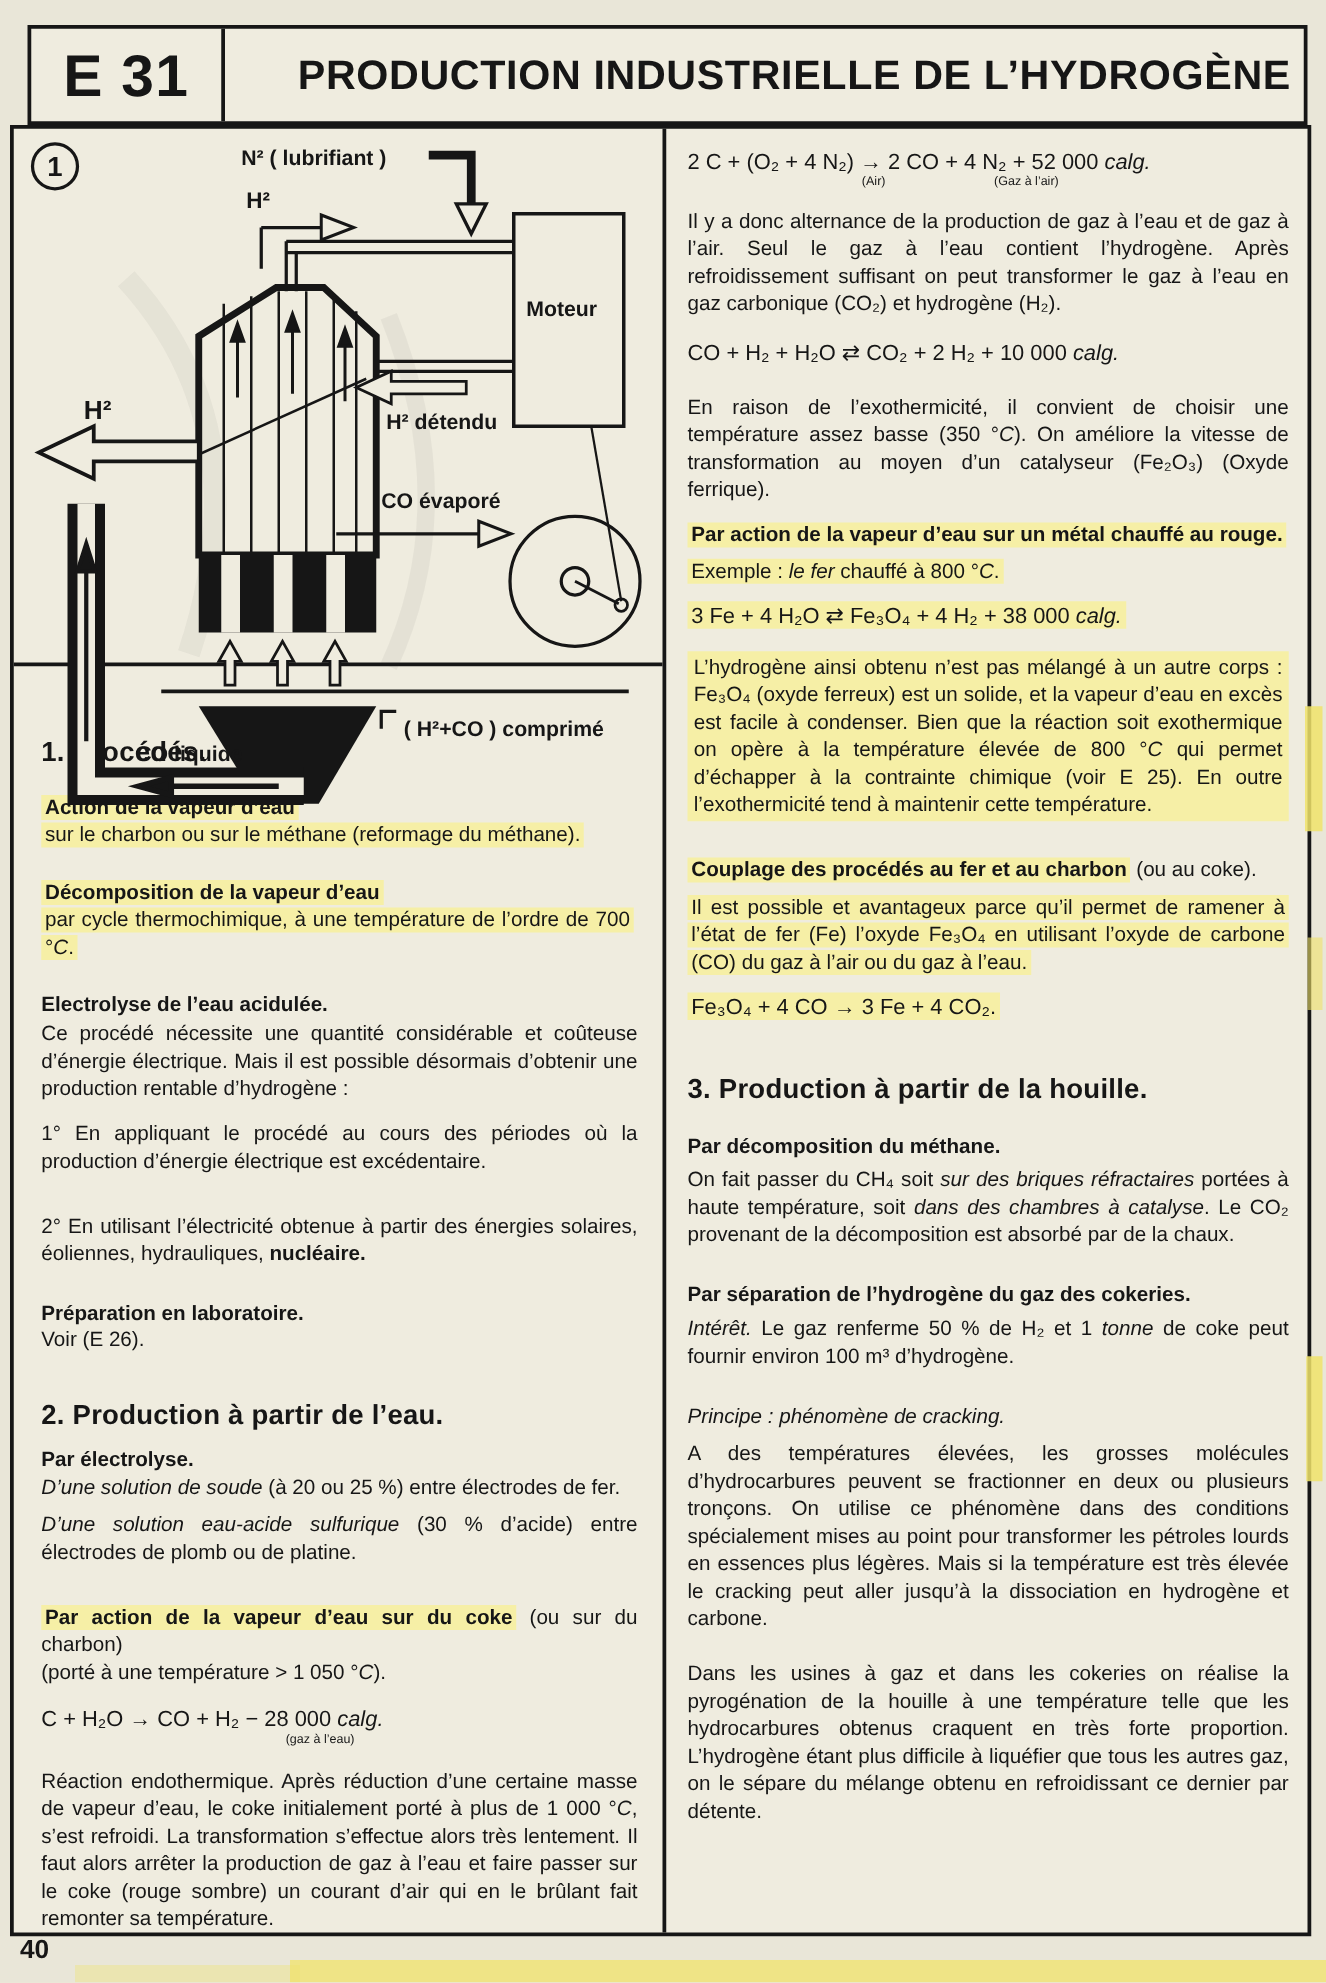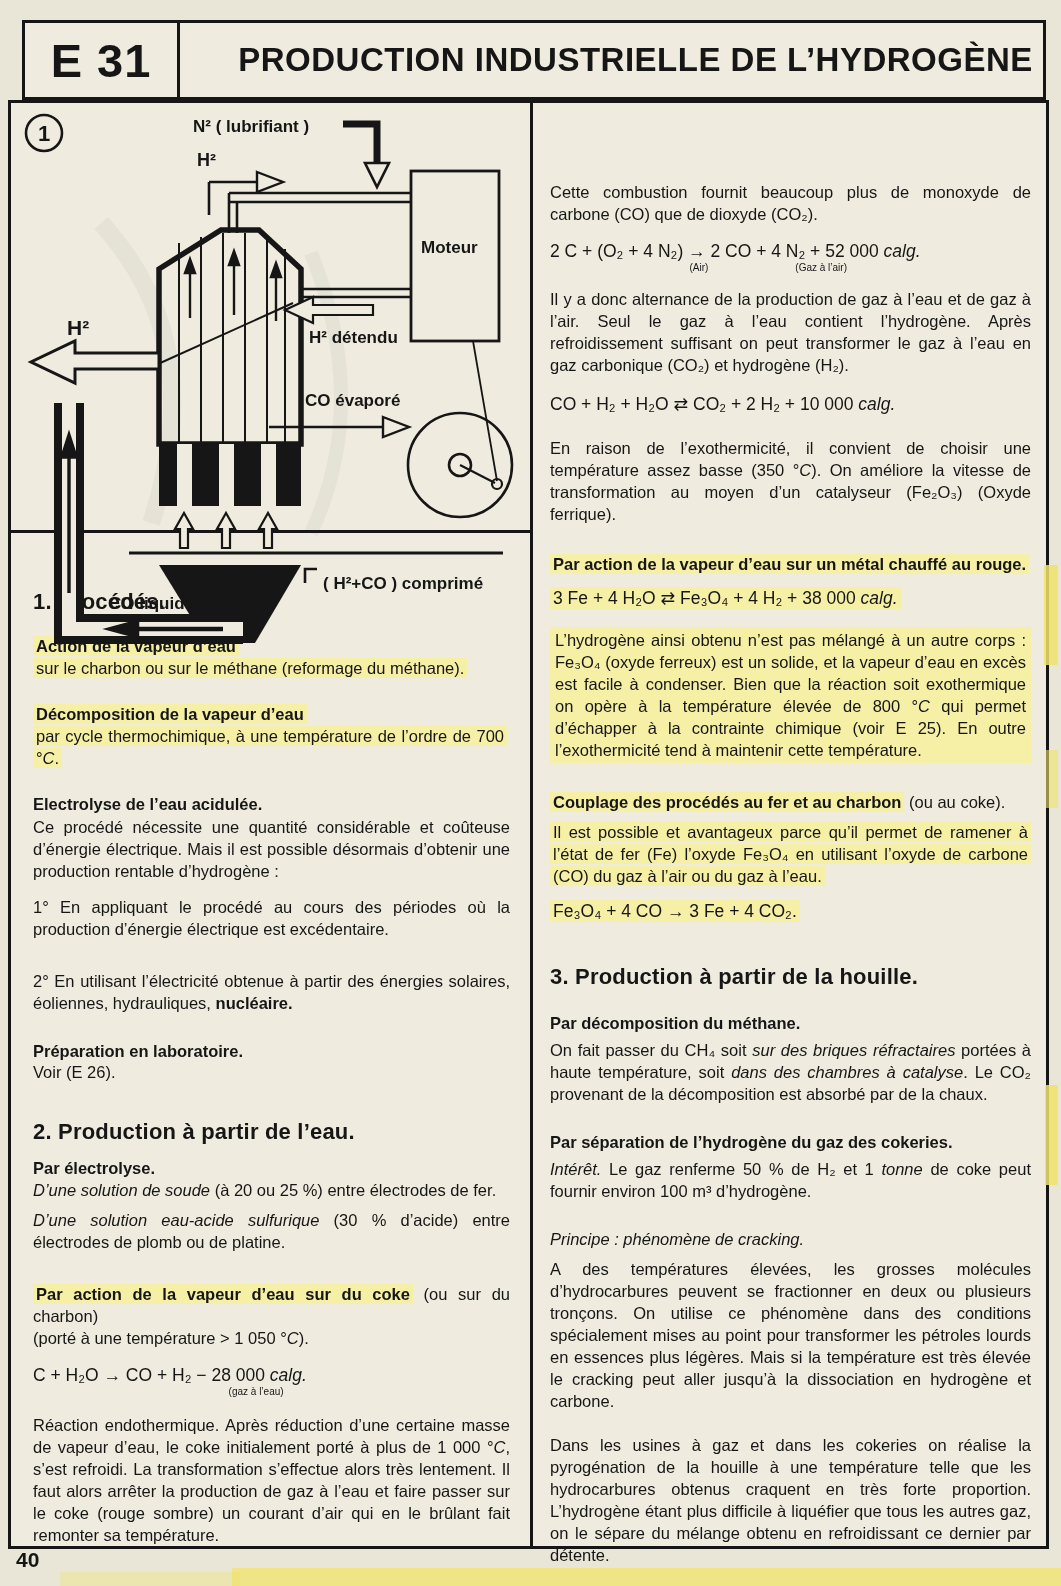--- a/index.html
+++ b/index.html
@@ -233,35 +233,35 @@
           <span>C + H₂O → CO + H₂ − 28 000 <i>calg.</i></span>
           <span class="sub" style="left:41%">(gaz à l’eau)</span>
         </div>
 
         <div class="p" style="margin-top:18px">Réaction endothermique. Après réduction d’une certaine masse de vapeur d’eau, le coke initialement porté à plus de 1 000 °<i>C</i>, s’est refroidi. La transformation s’effectue alors très lentement. Il faut alors arrêter la production de gaz à l’eau et faire passer sur le coke (rouge sombre) un courant d’air qui en le brûlant fait remonter sa température.</div>
       </div>
     </div>
 
     <div class="col-right">
 
-      <div class="p" style="margin-top:78px">Cette combustion fournit beaucoup plus de monoxyde de carbone (CO) que de dioxyde (CO₂).</div>
 
       <div class="eq eq-wrap-air">
         <span>2 C + (O₂ + 4 N₂) → 2 CO + 4 N₂ + 52 000 <i>calg.</i></span>
         <span class="sub" style="left:29%">(Air)</span>
         <span class="sub" style="left:51%">(Gaz à l’air)</span>
       </div>
 
       <div class="p" style="margin-top:26px">Il y a donc alternance de la production de gaz à l’eau et de gaz à l’air. Seul le gaz à l’eau contient l’hydrogène. Après refroidissement suffisant on peut transformer le gaz à l’eau en gaz carbonique (CO₂) et hydrogène (H₂).</div>
 
       <div class="eq" style="margin-top:18px">CO + H₂ + H₂O ⇄ CO₂ + 2 H₂ + 10 000 <i>calg.</i></div>
 
       <div class="p" style="margin-top:22px">En raison de l’exothermicité, il convient de choisir une température assez basse (350 °<i>C</i>). On améliore la vitesse de transformation au moyen d’un catalyseur (Fe₂O₃) (Oxyde ferrique).</div>
 
-      <div class="h" style="margin-top:30px"><span class="hl">Par action de la vapeur d’eau sur un métal chauffé au rouge.</span></div>
+      <div class="h" style="margin-top:16px"><span class="hl">Par action de la vapeur d’eau sur un métal chauffé au rouge.</span></div>
+      <div class="p" style="margin-top:8px"><span class="hl">Exemple : <i>le fer</i> chauffé à 800 °<i>C</i>.</span></div>
 
       <div class="eq" style="margin-top:14px"><span class="hl">3 Fe + 4 H₂O ⇄ Fe₃O₄ + 4 H₂ + 38 000 <i>calg.</i></span></div>
 
       <div class="p hlblock" style="margin-top:18px">L’hydrogène ainsi obtenu n’est pas mélangé à un autre corps : Fe₃O₄ (oxyde ferreux) est un solide, et la vapeur d’eau en excès est facile à condenser. Bien que la réaction soit exothermique on opère à la température élevée de 800 °<i>C</i> qui permet d’échapper à la contrainte chimique (voir E 25). En outre l’exothermicité tend à maintenir cette température.</div>
 
       <div class="p" style="margin-top:28px">
         <span class="h hl">Couplage des procédés au fer et au charbon</span><span> (ou au coke).</span>
       </div>
       <div class="p" style="margin-top:8px"><span class="hl">Il est possible et avantageux parce qu’il permet de ramener à l’état de fer (Fe) l’oxyde Fe₃O₄ en utilisant l’oxyde de carbone (CO) du gaz à l’air ou du gaz à l’eau.</span></div>
 

